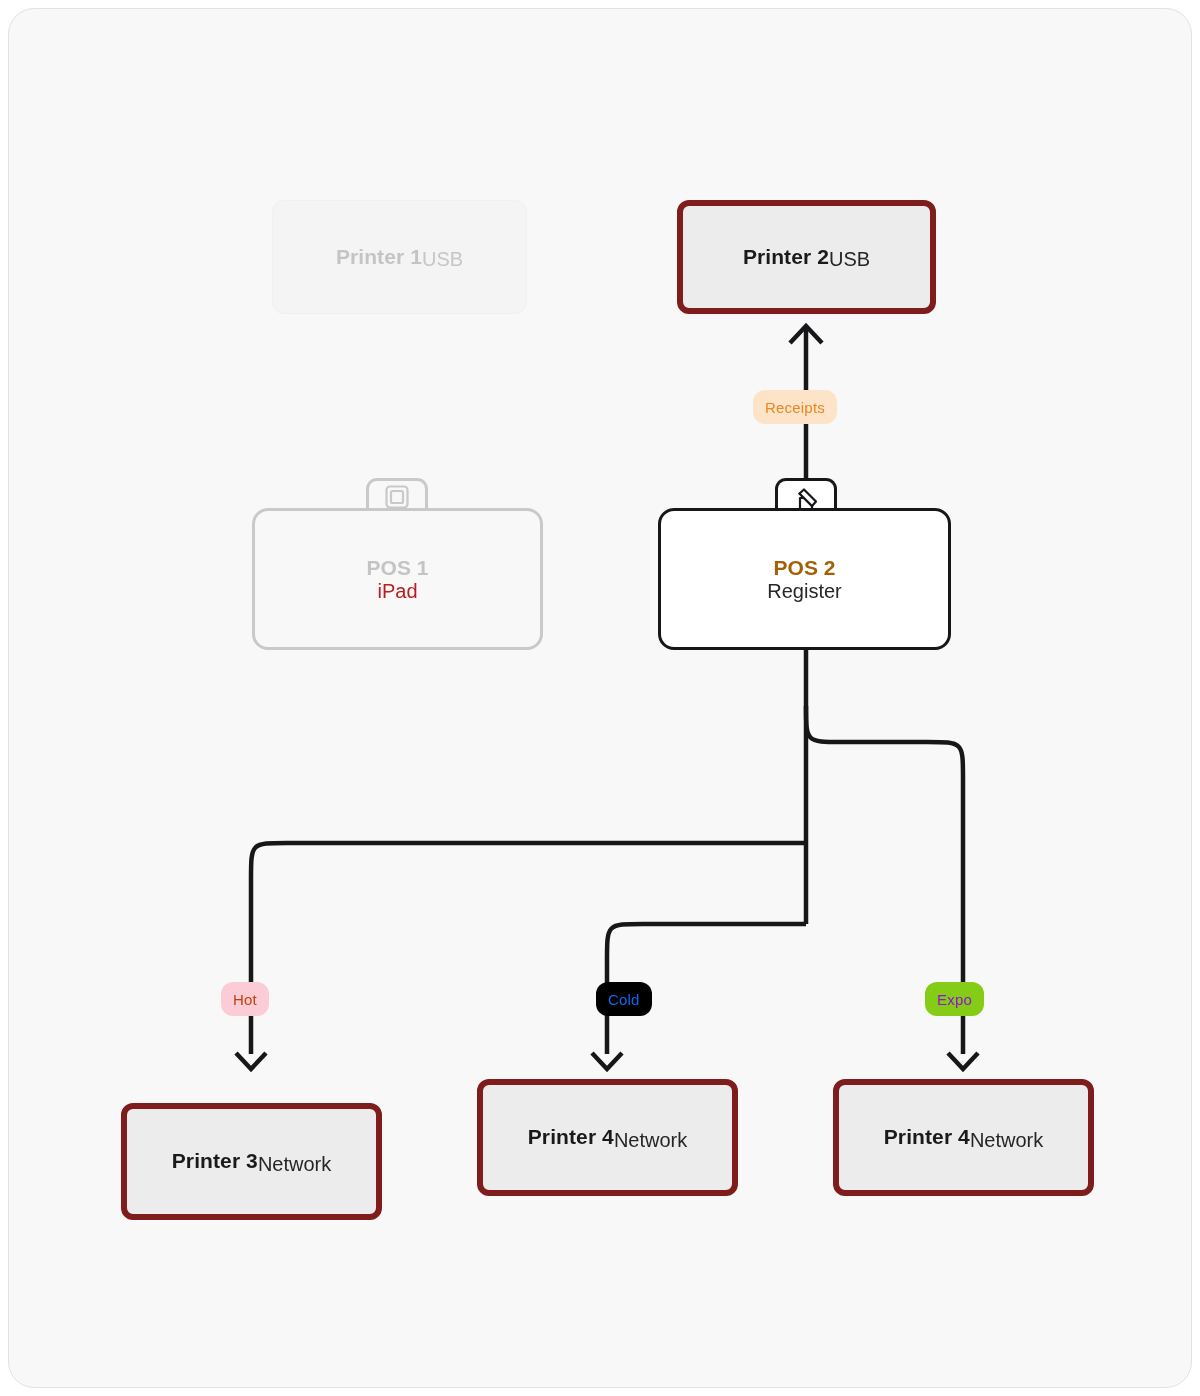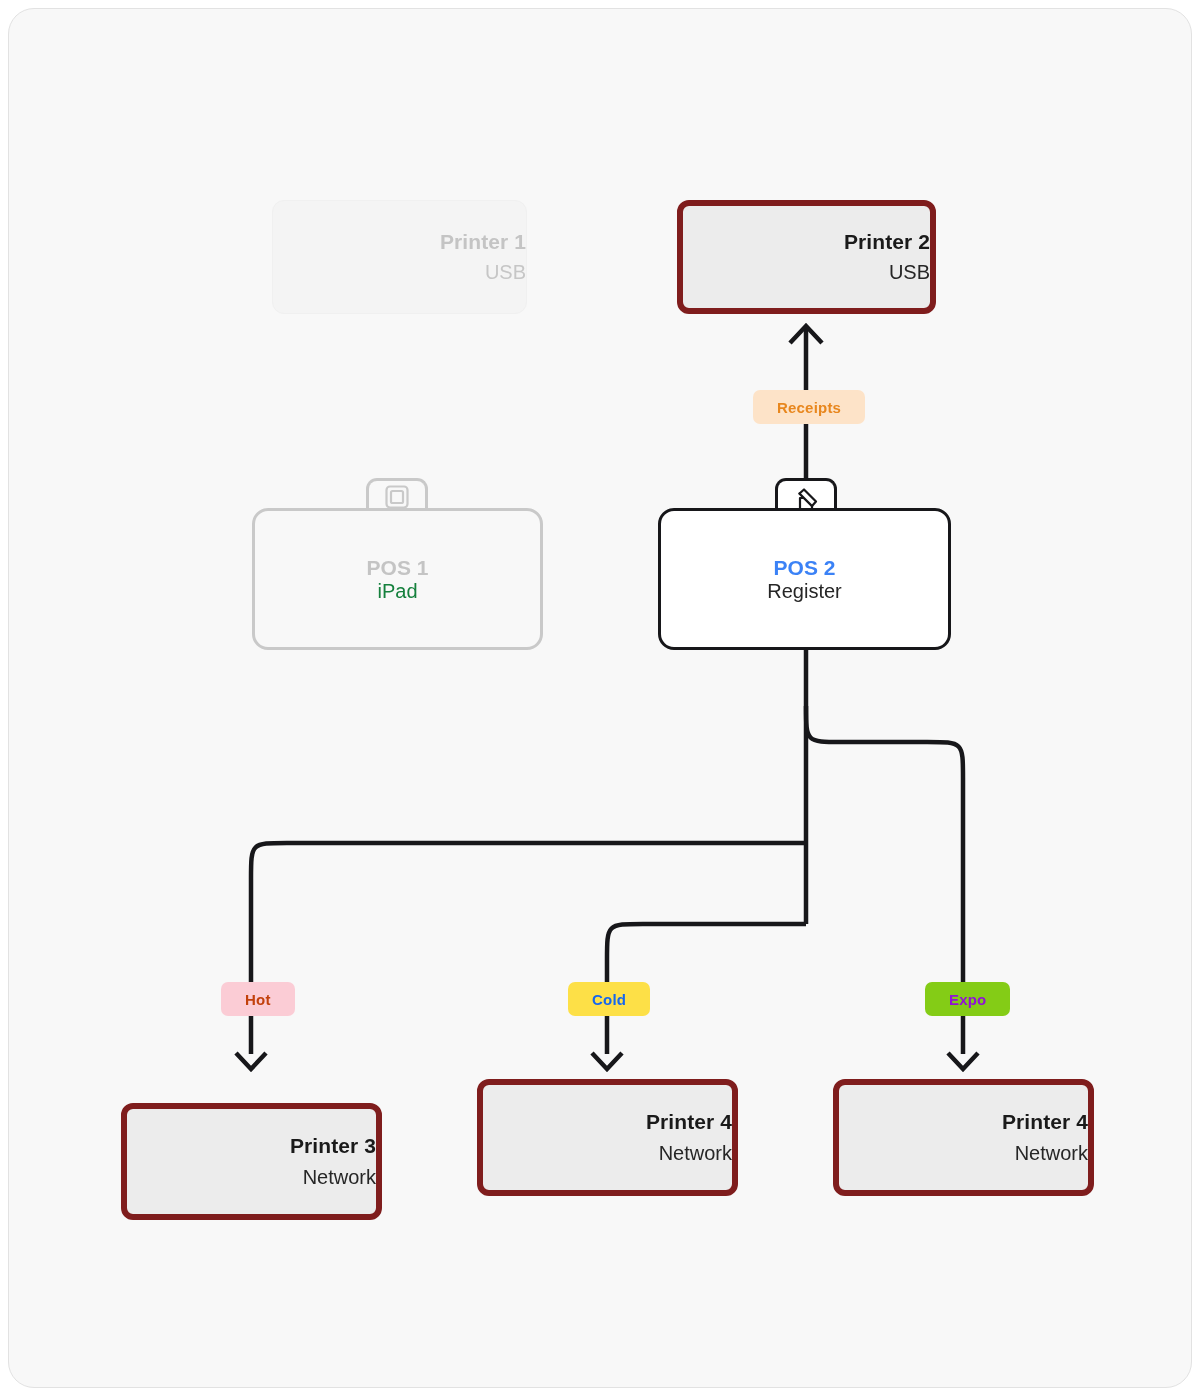--- a/index.html
+++ b/index.html
@@ -33,22 +33,22 @@
     top: 0;
     width: 1200px;
     height: 1396px;
     pointer-events: none;
   }
   
   .node {
     position: absolute;
     box-sizing: border-box;
     display: flex;
-    flex-direction: column;
-    align-items: flex-end;
+    flex-direction: row;
+    align-items: center;
     justify-content: center;
     border-radius: 12px;
     text-align: center;
   }
   .node .title {
     font-size: 21px;
     font-weight: bold;
     line-height: 1.25;
     letter-spacing: .1px;
   }
@@ -105,42 +105,42 @@
     height: 5px;
   }
   .pos-icon {
     position: absolute;
     top: 6px;
     width: 62px;
     display: flex;
     align-items: center;
     justify-content: center;
   }
-  .pos-body .title { font-size: 21px; font-weight: bold; color: #3b82f6; }
+  .pos-body .title { font-size: 21px; font-weight: bold; color: #a16207; }
   .pos-body .subtitle { font-size: 20px; color: #262626; }
 
   .pos-wrap.disabled .pos-body { border-color: #c9c9c9; background: #f8f8f8; }
   .pos-wrap.disabled .pos-tab  { border-color: #c9c9c9; background: #f8f8f8; }
   .pos-wrap.disabled .pos-tab-cover { background: #f8f8f8; }
   .pos-wrap.disabled .title    { color: #c4c4c4; }
-  .pos-wrap.disabled .subtitle { color: #15803d; }
+  .pos-wrap.disabled .subtitle { color: #b91c1c; }
 
   
   .edge-label {
     position: absolute;
     box-sizing: border-box;
     display: flex;
     align-items: center;
     justify-content: center;
-    border-radius: 7px;
+    border-radius: 12px;
     font-size: 15px;
-    font-weight: bold;
+    font-weight: normal;
     letter-spacing: .2px;
     white-space: nowrap;
-    padding: 0 24px;
+    padding: 0 12px;
     height: 34px;
   }
 </style>
 </head>
 <body>
 
 <div id="canvas">
   <div class="board"></div>
 
   <svg class="edges" viewBox="0 0 1200 1396" xmlns="http://www.w3.org/2000/svg">
@@ -221,16 +221,16 @@
 
   <div class="node printer" style="left:833px; top:1079px; width:261px; height:117px;">
     <div class="title">Printer 4</div>
     <div class="subtitle">Network</div>
   </div>
 
   <div class="edge-label" style="left:753px; top:390px; color:#e8871e; background:#fde3c8;">Receipts</div>
 
   <div class="edge-label" style="left:221px; top:982px; color:#c2410c; background:#fbccd5;">Hot</div>
 
-  <div class="edge-label" style="left:568px; top:982px; color:#1366f0; background:#fde047;">Cold</div>
+  <div class="edge-label" style="left:596px; top:982px; color:#1366f0; background:#000000;">Cold</div>
 
   <div class="edge-label" style="left:925px; top:982px; color:#9212d6; background:#84cc16;">Expo</div>
 </div>
 
 </body></html>

